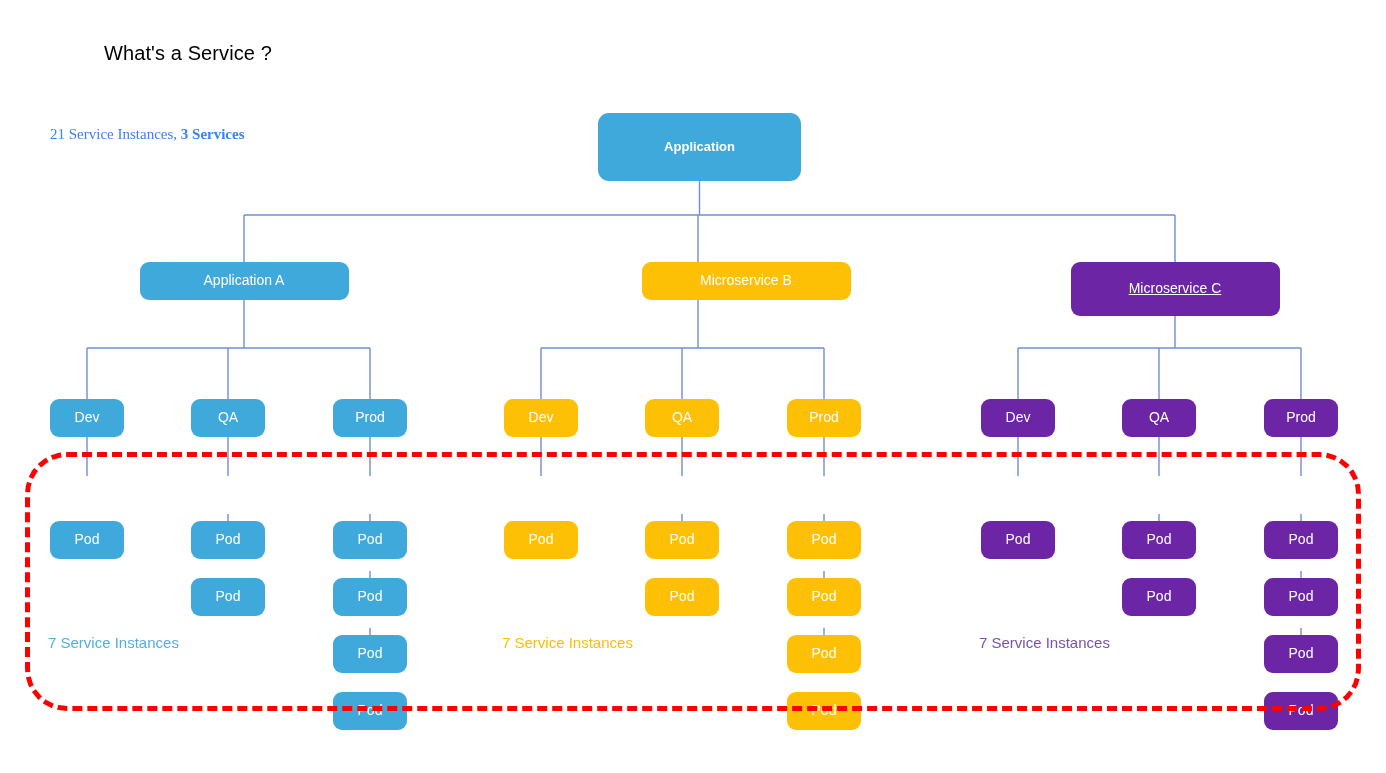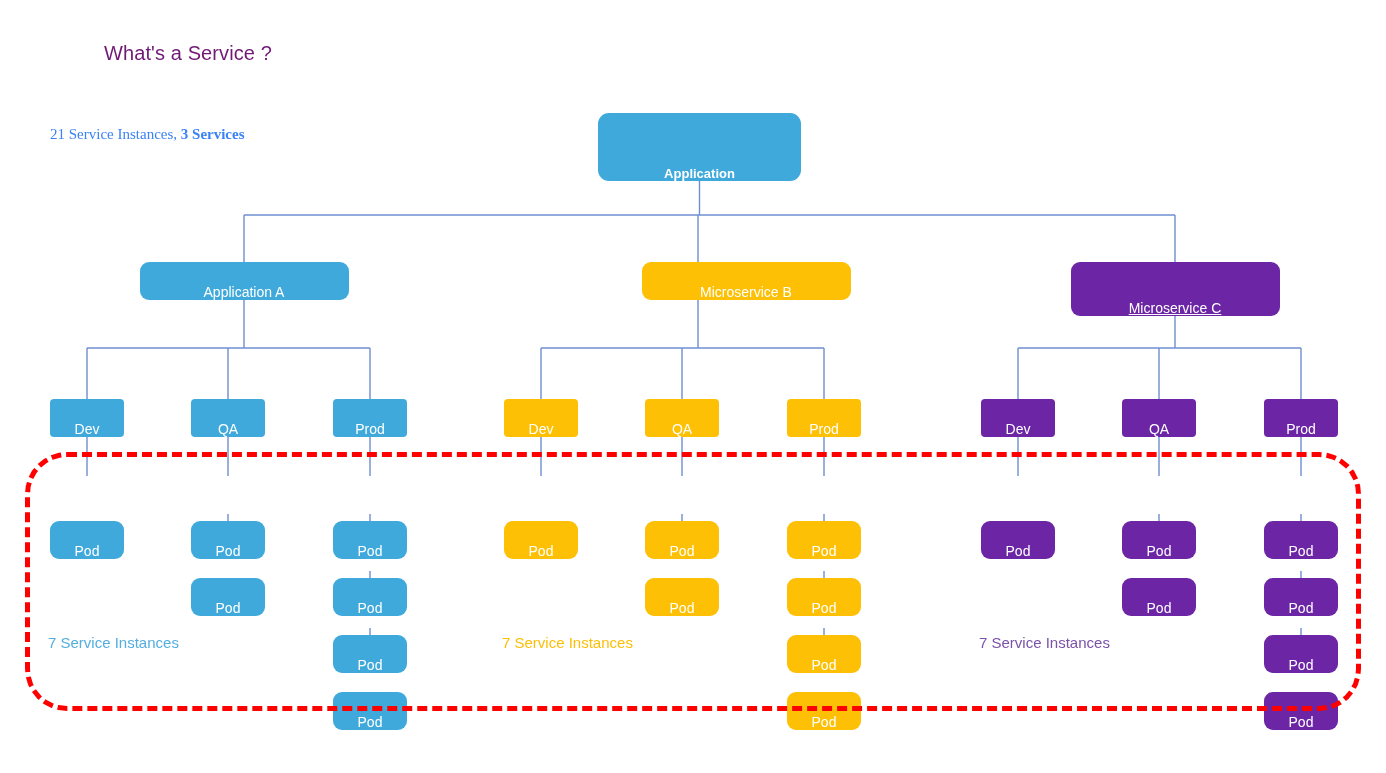--- a/index.html
+++ b/index.html
@@ -19,21 +19,21 @@
     background: #ffffff;
     overflow: hidden;
   }
 
   
   #page-title {
     position: absolute;
     left: 104px;
     top: 42px;
     font-size: 20px;
-    color: #701a75;
+    color: #000000;
     white-space: nowrap;
     letter-spacing: 0.1px;
   }
 
   
   #summary-note {
     position: absolute;
     left: 50px;
     top: 126px;
     font-size: 15px;
@@ -53,38 +53,38 @@
     width: 1386px;
     height: 773px;
     pointer-events: none;
   }
 
   
   .node {
     position: absolute;
     box-sizing: border-box;
     display: flex;
-    align-items: flex-end;
+    align-items: center;
     justify-content: center;
     color: #ffffff;
     text-align: center;
     line-height: 1.1;
     user-select: none;
   }
   .node.app {
     border-radius: 11px;
     font-size: 13px;
     font-weight: bold;
   }
   .node.service {
     border-radius: 9px;
     font-size: 14px;
   }
   .node.env {
-    border-radius: 4px;
+    border-radius: 9px;
     font-size: 14px;
   }
   .node.pod {
     border-radius: 9px;
     font-size: 14px;
     margin-top: 45px;
   }
 
   
   .c-blue   { background: #3FA9DB; }

